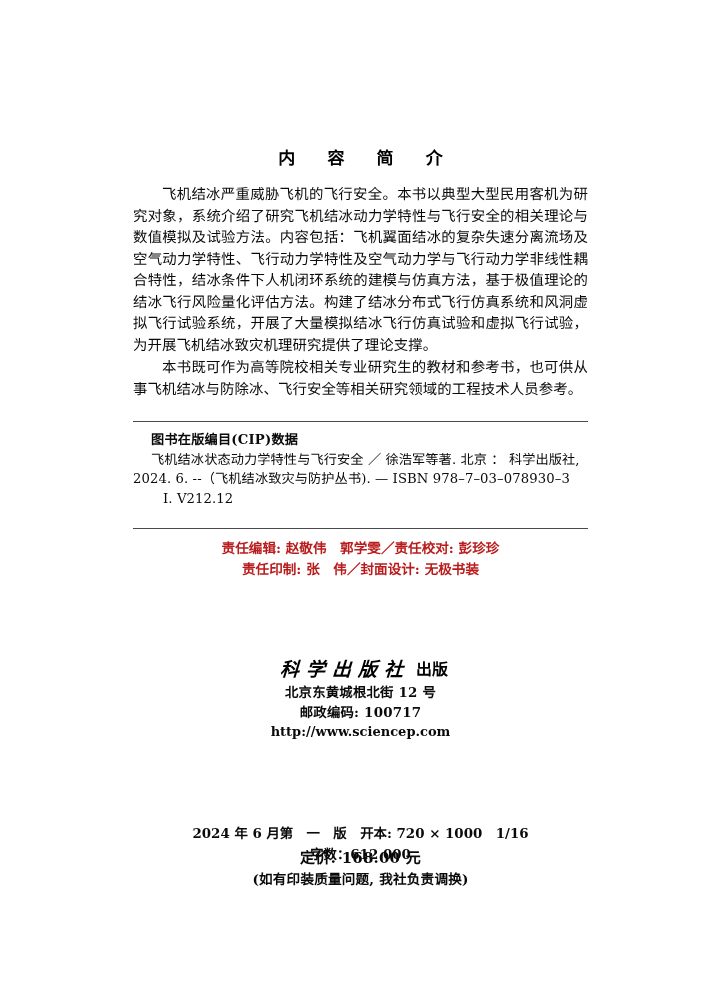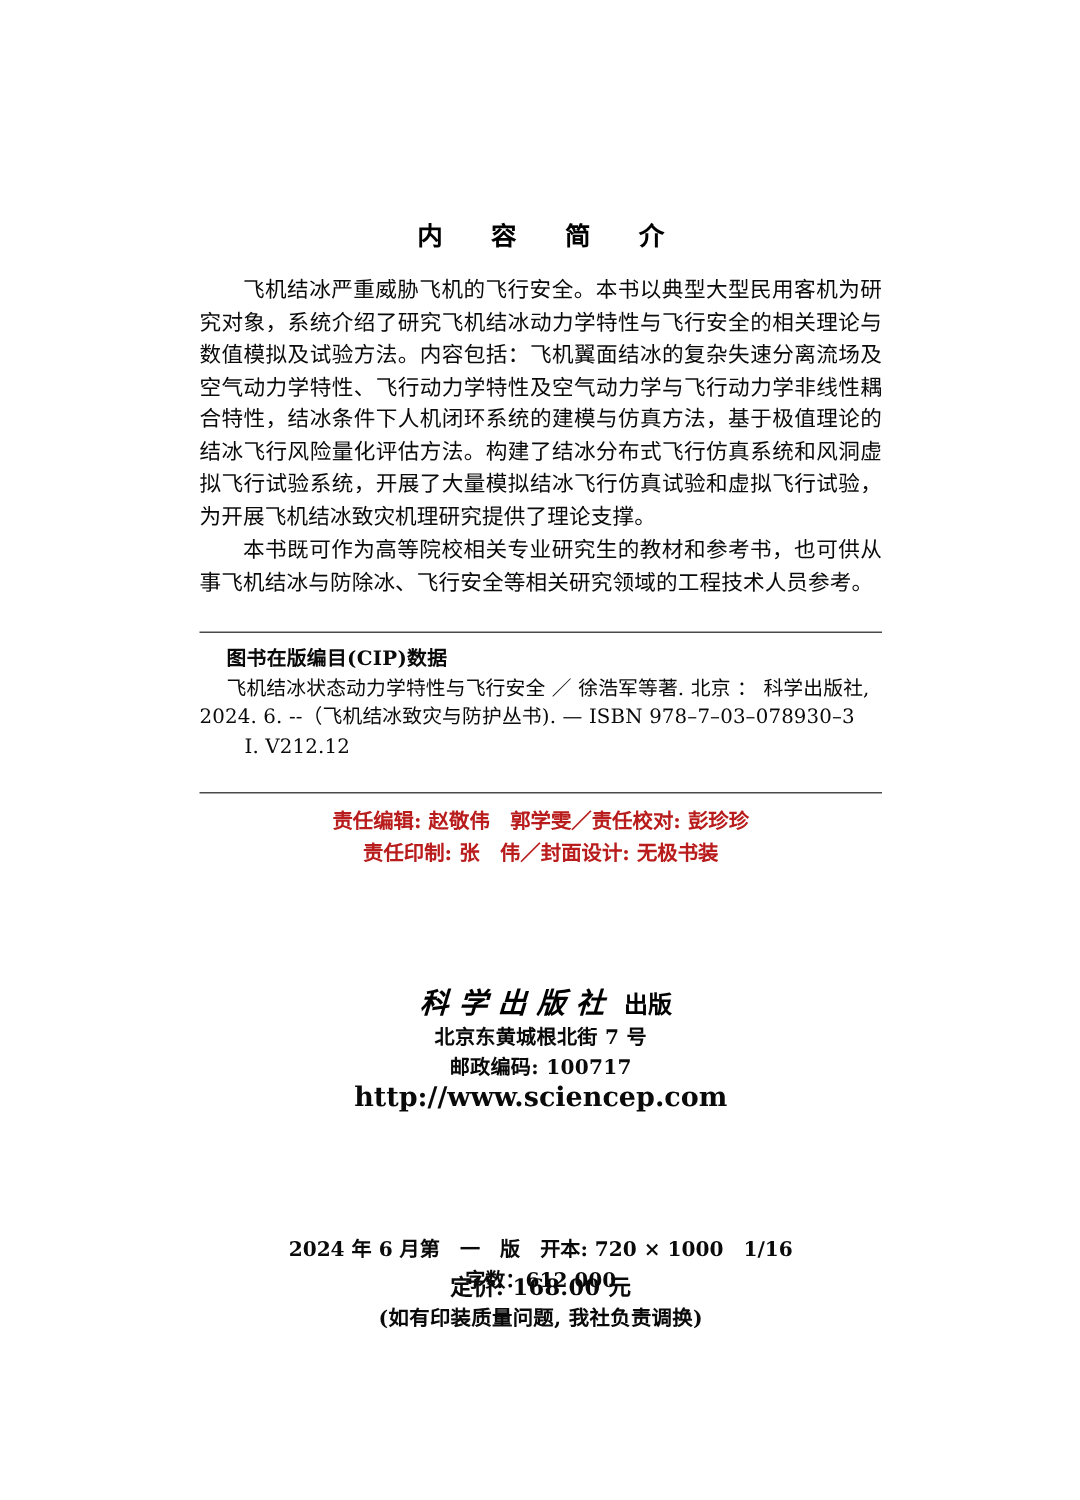--- a/index.html
+++ b/index.html
@@ -144,21 +144,21 @@
   .pub-zip,
   .pub-url {
     font-family: "DejaVu Serif", "Liberation Serif", serif;
     font-size: 13.4px;
     line-height: 19.5px;
     font-weight: bold;
     letter-spacing: 0.2px;
   }
   .pub-url {
     font-weight: bold;
-    font-size: 18px;
+    font-size: 13px;
     letter-spacing: 0px;
   }
 
   
   .print-block {
     position: absolute;
     left: 133px;
     top: 742px;
     width: 455px;
     text-align: center;
@@ -232,21 +232,21 @@
   <div class="credits-block">
     <div class="credits-line">责任编辑: 赵敬伟　郭学雯／责任校对: 彭珍珍</div>
     <div class="credits-line">责任印制: 张　伟／封面设计: 无极书装</div>
   </div>
 
   <div class="publisher-block">
     <div class="logo-line">
       <span class="logo-mark">科学出版社</span>
       <span class="logo-suffix">出版</span>
     </div>
-    <div class="pub-addr">北京东黄城根北街 7 号</div>
+    <div class="pub-addr">北京东黄城根北街 12 号</div>
     <div class="pub-zip">邮政编码: 100717</div>
     <div class="pub-url">http://www.sciencep.com</div>
   </div>
 
 
   <div class="edition-block">
     <div class="edition-line">2024 年 6 月第　一　版　开本: 720 × 1000　1/16</div>
     <div class="edition-line">字数：612 000</div>
   </div>
 

